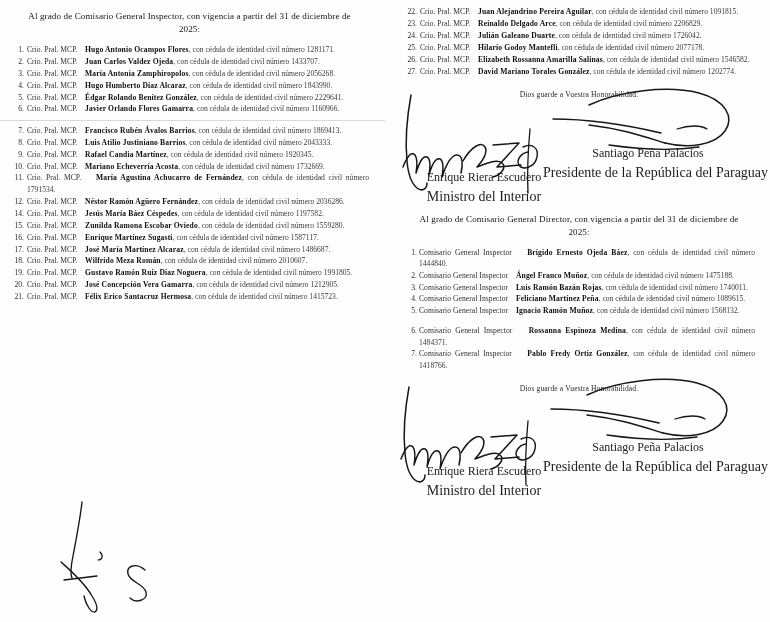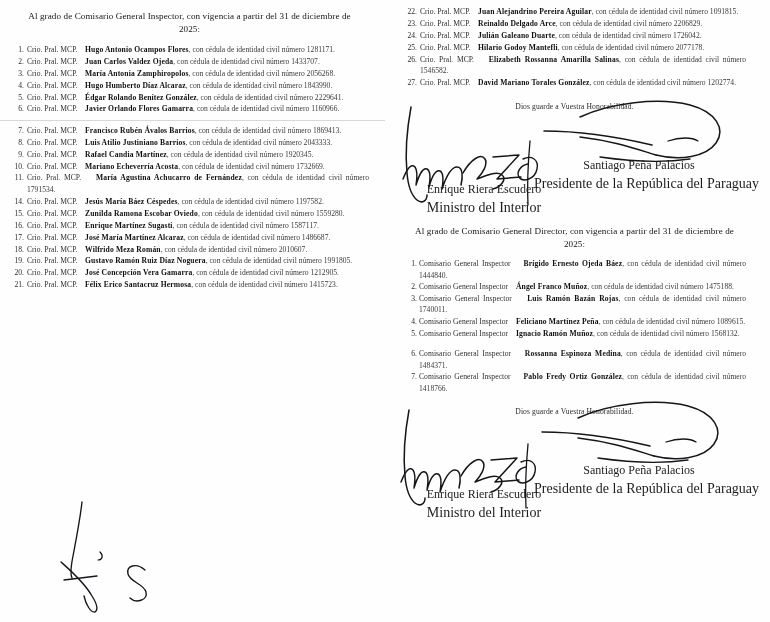--- a/index.html
+++ b/index.html
@@ -22,21 +22,21 @@
     background: #fefefe;
   }
   .col {
     position: relative;
     width: 385px;
     height: 622px;
     box-sizing: border-box;
     padding: 6px 14px 0 10px;
   }
   .col-left { padding-right: 16px; }
-  .col-right { padding-left: 18px; padding-right: 24px; }
+  .col-right { padding-left: 18px; padding-right: 15px; }
 
   .heading {
     font-size: 9.1px;
     font-weight: normal;
     text-align: center;
     line-height: 1.42;
     margin: 4px 10px 8px 10px;
     letter-spacing: .1px;
     color: #151515;
   }
@@ -148,20 +148,21 @@
         <li><span class="num">3.</span><span class="rank">Crio. Pral. MCP.&nbsp;&nbsp;&nbsp;&nbsp;</span><span class="name">María Antonia Zamphiropolos</span><span class="tail">, con cédula de identidad civil número 2056268.</span></li>
         <li><span class="num">4.</span><span class="rank">Crio. Pral. MCP.&nbsp;&nbsp;&nbsp;&nbsp;</span><span class="name">Hugo Humberto Díaz Alcaraz</span><span class="tail">, con cédula de identidad civil número 1843990.</span></li>
         <li><span class="num">5.</span><span class="rank">Crio. Pral. MCP.&nbsp;&nbsp;&nbsp;&nbsp;</span><span class="name">Édgar Rolando Benítez González</span><span class="tail">, con cédula de identidad civil número 2229641.</span></li>
         <li><span class="num">6.</span><span class="rank">Crio. Pral. MCP.&nbsp;&nbsp;&nbsp;&nbsp;</span><span class="name">Javier Orlando Flores Gamarra</span><span class="tail">, con cédula de identidad civil número 1160966.</span></li>
         <li class="gap-row"></li>
         <li><span class="num">7.</span><span class="rank">Crio. Pral. MCP.&nbsp;&nbsp;&nbsp;&nbsp;</span><span class="name">Francisco Rubén Ávalos Barrios</span><span class="tail">, con cédula de identidad civil número 1869413.</span></li>
         <li><span class="num">8.</span><span class="rank">Crio. Pral. MCP.&nbsp;&nbsp;&nbsp;&nbsp;</span><span class="name">Luis Atilio Justiniano Barrios</span><span class="tail">, con cédula de identidad civil número 2043333.</span></li>
         <li><span class="num">9.</span><span class="rank">Crio. Pral. MCP.&nbsp;&nbsp;&nbsp;&nbsp;</span><span class="name">Rafael Candia Martínez</span><span class="tail">, con cédula de identidad civil número 1920345.</span></li>
         <li><span class="num">10.</span><span class="rank">Crio. Pral. MCP.&nbsp;&nbsp;&nbsp;&nbsp;</span><span class="name">Mariano Echeverría Acosta</span><span class="tail">, con cédula de identidad civil número 1732669.</span></li>
         <li><span class="num">11.</span><span class="rank">Crio. Pral. MCP.&nbsp;&nbsp;&nbsp;&nbsp;</span><span class="name">María Agustina Achucarro de Fernández</span><span class="tail">, con cédula de identidad civil número 1791534.</span></li>
+        <li><span class="num">12.</span><span class="rank">Crio. Pral. MCP.&nbsp;&nbsp;&nbsp;&nbsp;</span><span class="name">Néstor Ramón Agüero Fernández</span><span class="tail">, con cédula de identidad civil número 2036286.</span></li>
         <li><span class="num">14.</span><span class="rank">Crio. Pral. MCP.&nbsp;&nbsp;&nbsp;&nbsp;</span><span class="name">Jesús María Báez Céspedes</span><span class="tail">, con cédula de identidad civil número 1197582.</span></li>
         <li><span class="num">15.</span><span class="rank">Crio. Pral. MCP.&nbsp;&nbsp;&nbsp;&nbsp;</span><span class="name">Zunilda Ramona Escobar Oviedo</span><span class="tail">, con cédula de identidad civil número 1559280.</span></li>
         <li><span class="num">16.</span><span class="rank">Crio. Pral. MCP.&nbsp;&nbsp;&nbsp;&nbsp;</span><span class="name">Enrique Martínez Sugasti</span><span class="tail">, con cédula de identidad civil número 1587117.</span></li>
         <li><span class="num">17.</span><span class="rank">Crio. Pral. MCP.&nbsp;&nbsp;&nbsp;&nbsp;</span><span class="name">José María Martínez Alcaraz</span><span class="tail">, con cédula de identidad civil número 1486687.</span></li>
         <li><span class="num">18.</span><span class="rank">Crio. Pral. MCP.&nbsp;&nbsp;&nbsp;&nbsp;</span><span class="name">Wilfrido Meza Román</span><span class="tail">, con cédula de identidad civil número 2010607.</span></li>
         <li><span class="num">19.</span><span class="rank">Crio. Pral. MCP.&nbsp;&nbsp;&nbsp;&nbsp;</span><span class="name">Gustavo Ramón Ruiz Díaz Noguera</span><span class="tail">, con cédula de identidad civil número 1991805.</span></li>
         <li><span class="num">20.</span><span class="rank">Crio. Pral. MCP.&nbsp;&nbsp;&nbsp;&nbsp;</span><span class="name">José Concepción Vera Gamarra</span><span class="tail">, con cédula de identidad civil número 1212905.</span></li>
         <li><span class="num">21.</span><span class="rank">Crio. Pral. MCP.&nbsp;&nbsp;&nbsp;&nbsp;</span><span class="name">Félix Erico Santacruz Hermosa</span><span class="tail">, con cédula de identidad civil número 1415723.</span></li>
       </ol>
 

